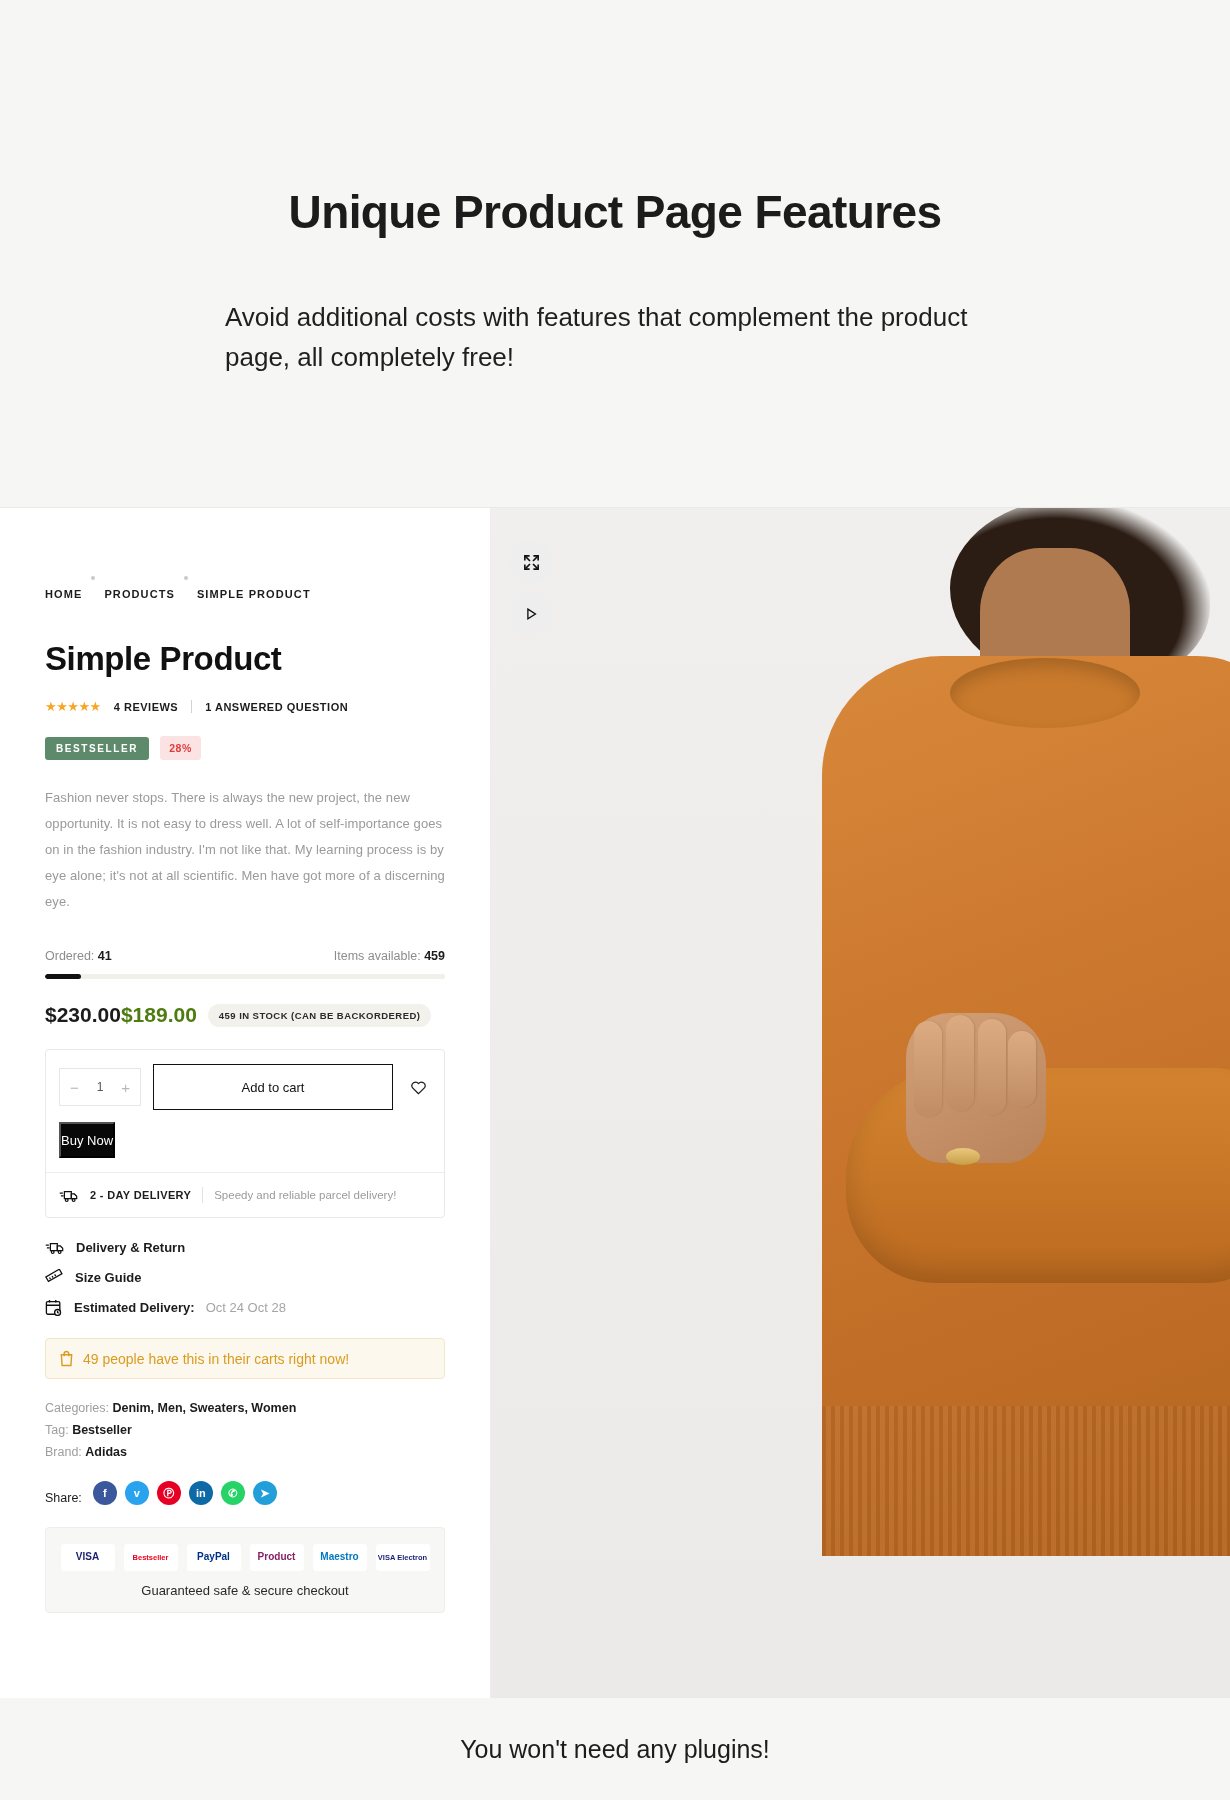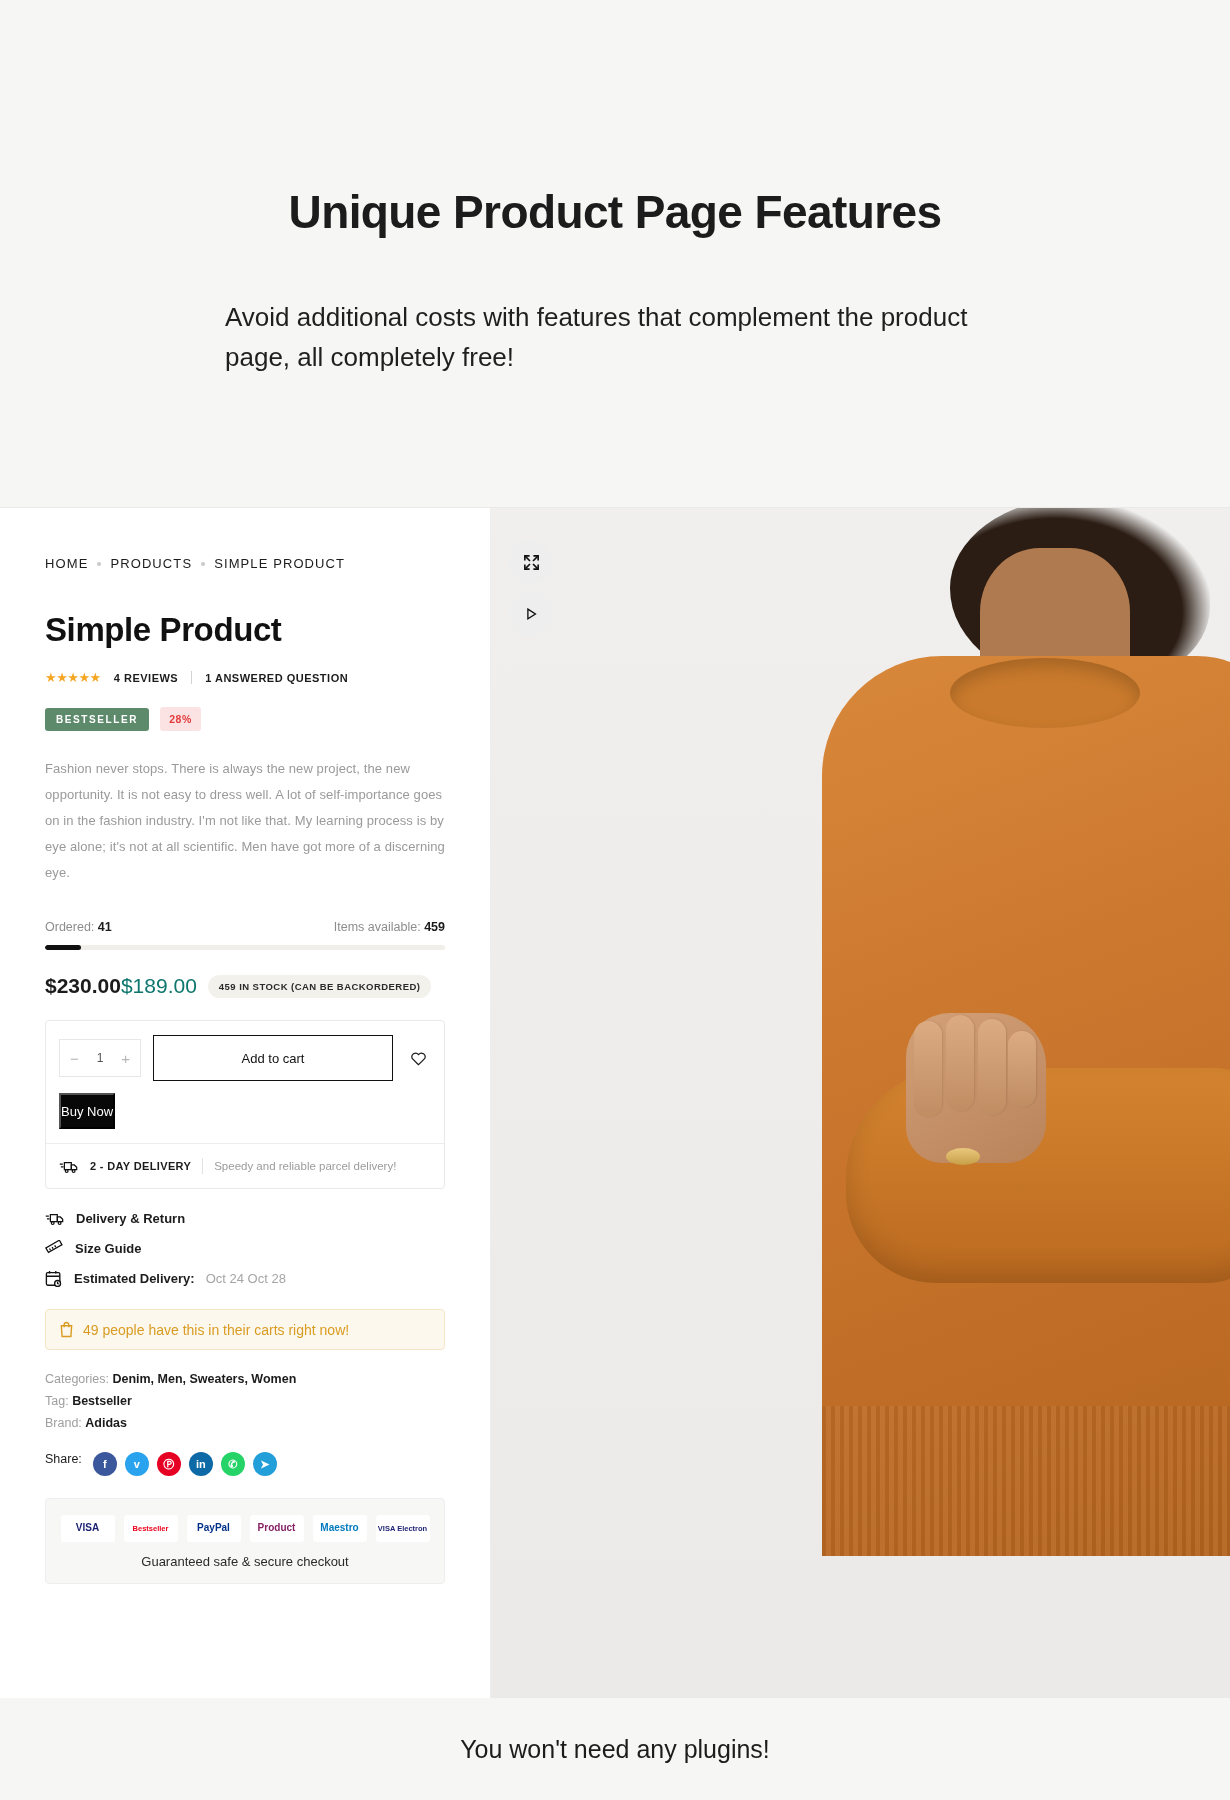--- a/index.html
+++ b/index.html
@@ -40,22 +40,22 @@
   .col-left {
     width: 491px; background: #fff;
     padding: 48px 45px 0 45px;
     border-right: 1px solid #ededed;
   }
   .col-right { flex: 1; position: relative; overflow: hidden; background: #efefef; }
 
   
   .breadcrumb { display: flex; align-items: center; gap: 9px; margin-bottom: 40px; }
   .crumb {
-    font-size: 13px; letter-spacing: 1.1px; font-weight: 400;
-    color: #1c1c1c; text-transform: uppercase; white-space: nowrap;
+    font-size: 11px; letter-spacing: 1.1px; font-weight: 700;
+    color: #1c1c1c; text-transform: uppercase; white-space: nowrap; margin-top: 32px;
   }
   .crumb-sep { width: 4px; height: 4px; border-radius: 50%; background: #c9c9c9; }
 
   .p-title { font-size: 33px; font-weight: 700; letter-spacing: -0.4px; color: #111; }
 
   .rating-row { display: flex; align-items: center; gap: 13px; margin-top: 21px; }
   .stars { color: #f5a623; font-size: 13px; letter-spacing: -0.5px; }
   .rr-text { font-size: 11px; font-weight: 700; letter-spacing: 0.5px; color: #1c1c1c; }
   .rr-div { width: 1px; height: 13px; background: #d3d3d3; }
 
@@ -80,21 +80,21 @@
   }
   .stock-row b { color: #1c1c1c; font-weight: 700; }
   .stock-bar {
     margin-top: 11px; height: 5px; width: 100%;
     background: #f1efe9; border-radius: 3px; overflow: hidden;
   }
   .stock-bar > i { display: block; height: 100%; background: #111; border-radius: 3px; }
 
   .price-row { display: flex; align-items: center; gap: 11px; margin-top: 24px; }
   .price-old { font-size: 21px; font-weight: 700; color: #1c1c1c; }
-  .price-new { font-size: 21px; font-weight: 400; color: #0f766e; }
+  .price-new { font-size: 21px; font-weight: 700; color: #4d7c0f; }
   .stock-pill {
     background: #f3f1ec; color: #2a2a2a; font-size: 9.5px; font-weight: 700;
     letter-spacing: 0.45px; padding: 6px 11px; border-radius: 20px;
   }
 
   .buybox { margin-top: 22px; border: 1px solid #e9e9e9; border-radius: 4px; padding: 14px 13px; }
   .buy-top { display: flex; align-items: center; gap: 12px; }
   .qty {
     display: flex; align-items: center; border: 1px solid #e7e7e7;
     height: 38px; width: 82px; justify-content: space-between; padding: 0 10px;
@@ -125,21 +125,21 @@
     margin-top: 22px; background: #fdf8ed; border: 1px solid #f3e6c8;
     border-radius: 4px; padding: 11px 13px;
     display: flex; align-items: center; gap: 9px;
   }
   .cart-alert .txt { font-size: 14px; color: #d99b22; }
 
   .meta { margin-top: 22px; display: flex; flex-direction: column; gap: 8px; }
   .meta-line { font-size: 12.5px; color: #9e9e9e; }
   .meta-line b { color: #1c1c1c; font-weight: 700; }
 
-  .share-row { margin-top: 22px; display: flex; align-items: flex-start; gap: 8px; }
+  .share-row { margin-top: 22px; display: flex; align-items: flex-end; gap: 8px; }
   .share-label { font-size: 12.5px; color: #1c1c1c; margin-right: 3px; }
   .soc {
     width: 24px; height: 24px; border-radius: 50%;
     display: flex; align-items: center; justify-content: center;
     color: #fff; font-size: 11px; font-weight: 700;
   }
 
   .paybox {
     margin-top: 22px; background: #f7f7f6; border: 1px solid #eeeeee;
     border-radius: 4px; padding: 16px 10px 14px;

